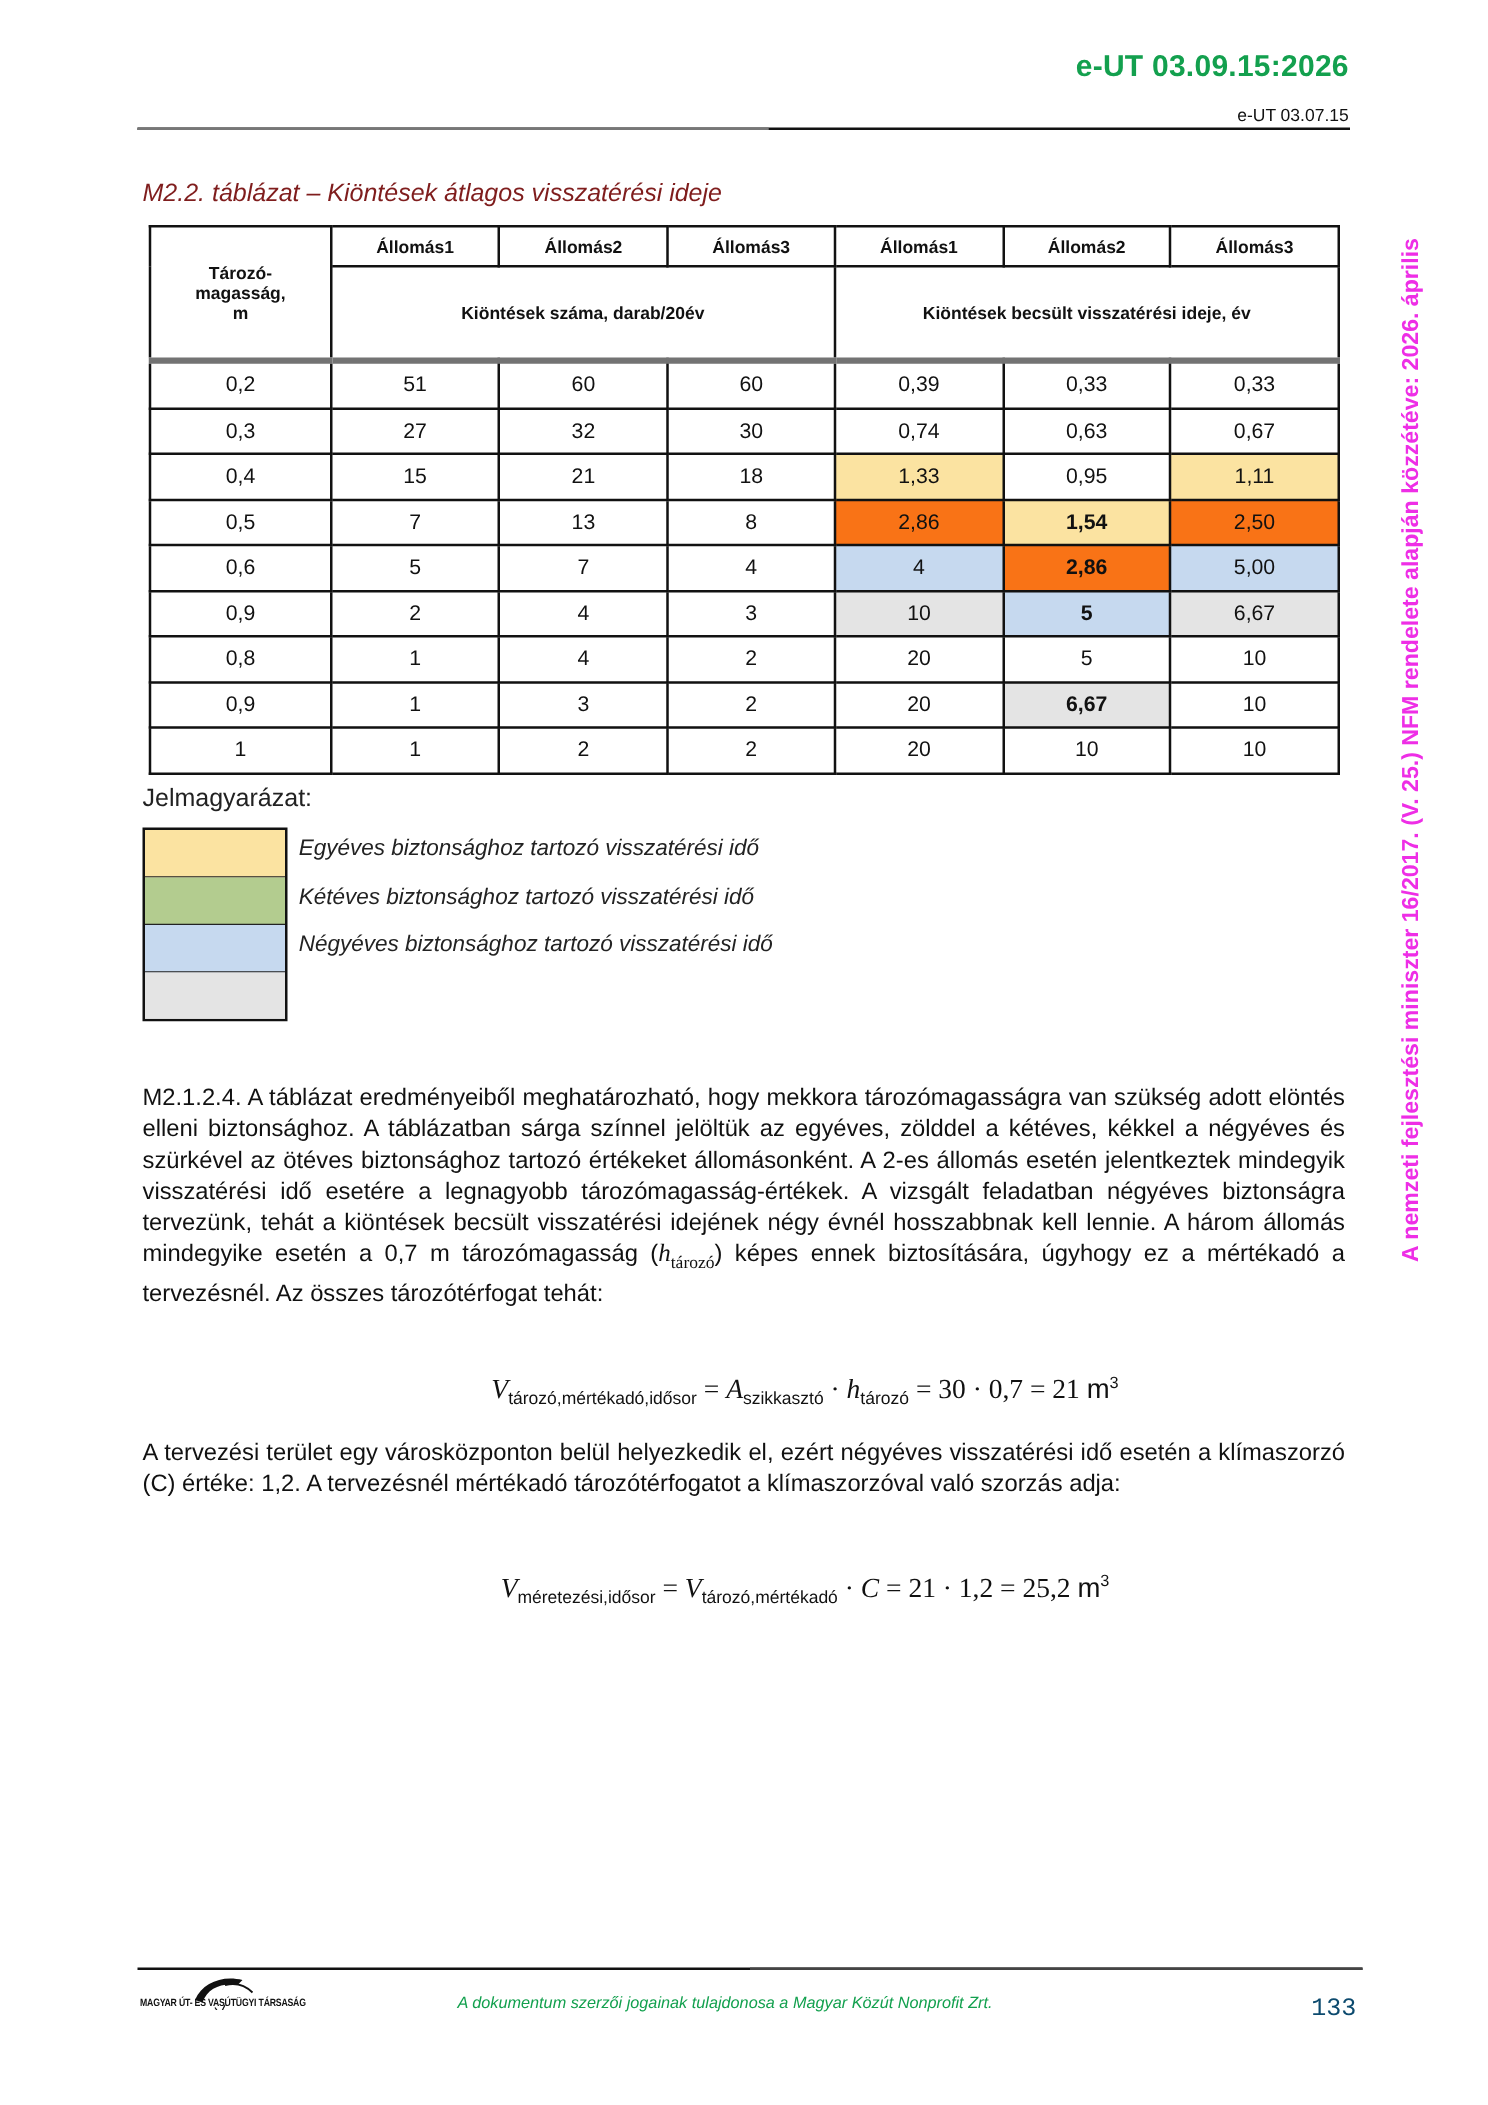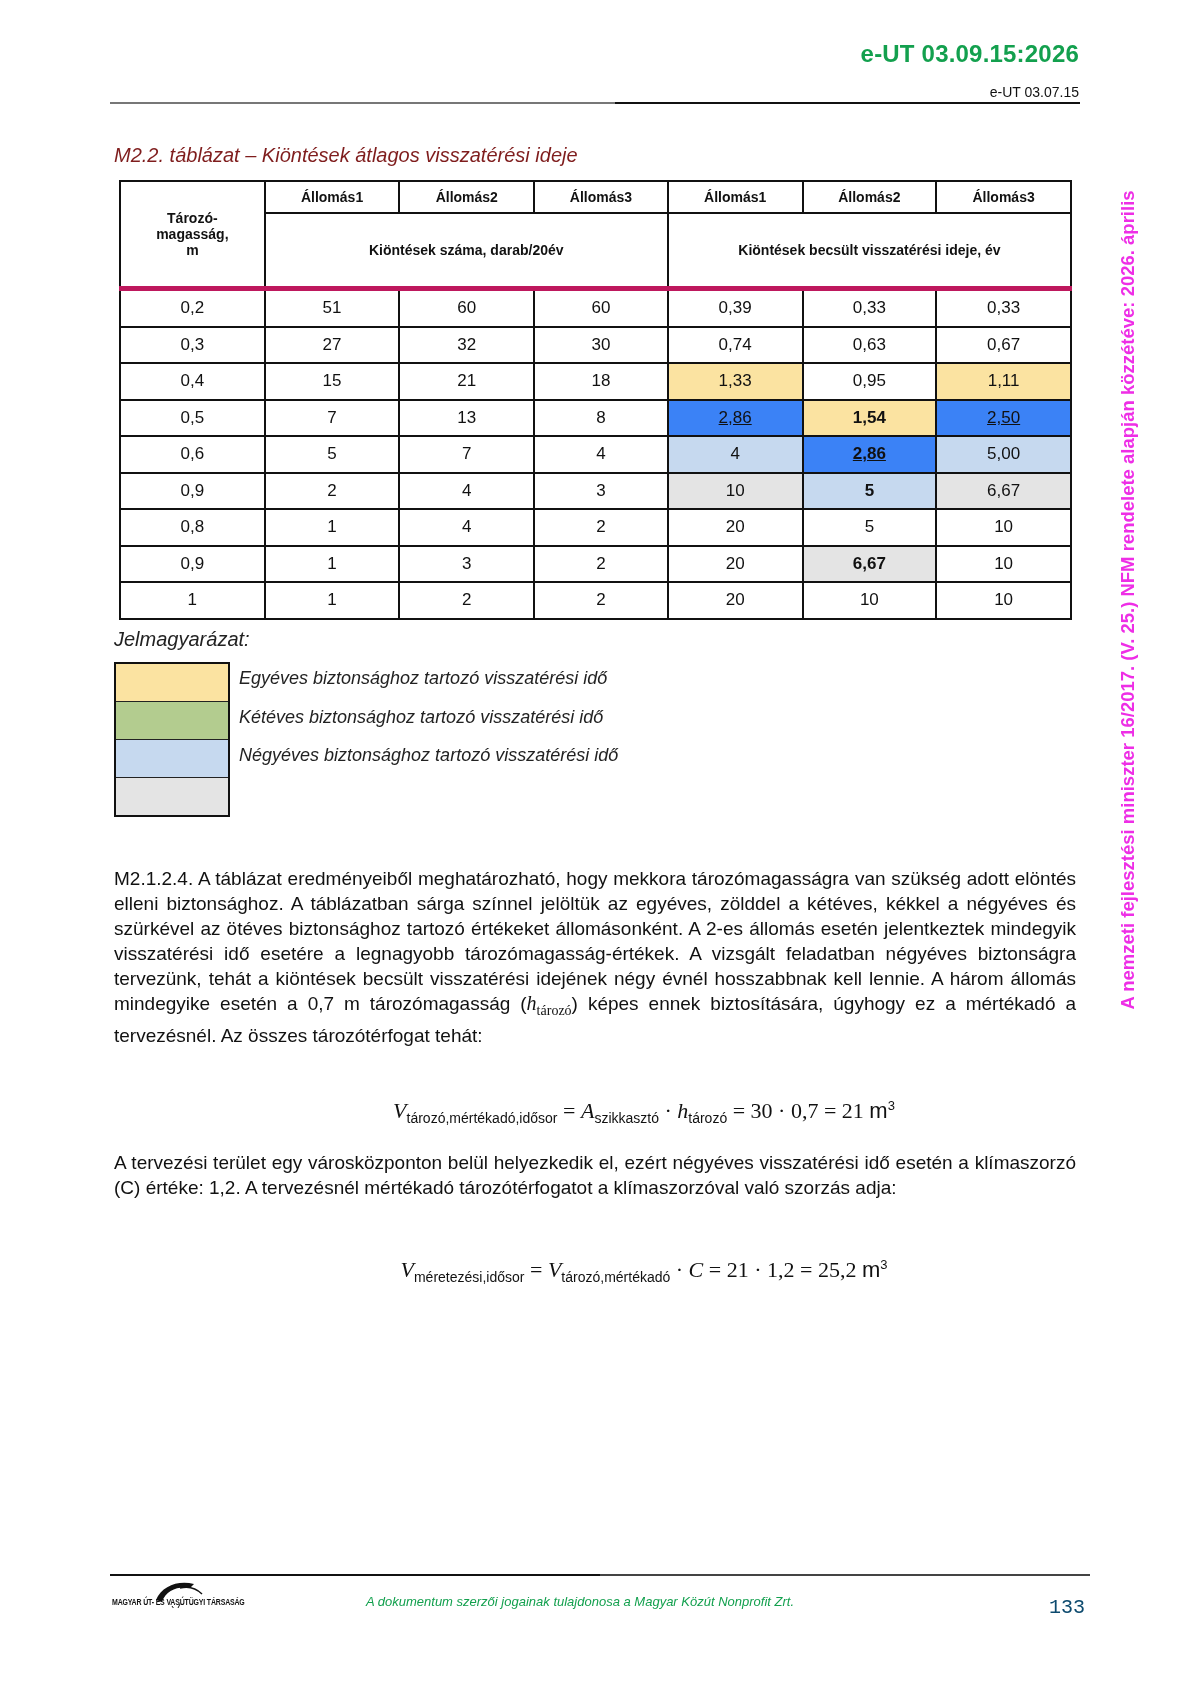--- a/index.html
+++ b/index.html
@@ -12,29 +12,29 @@
   .hdr-rule { left: 110px; top: 102px; width: 970px; height: 2px; background: #111; }
   .hdr-rule .lt { position:absolute; left:0; top:0; width: 505px; height:2px; background:#777; }
 
   .tbl-title { left: 114px; top: 144px; font-size: 20px; font-style: italic; color: #7f1d1d; }
 
   table.data { position: absolute; left: 119px; top: 180px; border-collapse: collapse; width: 953px; }
   table.data td, table.data th { border: 2px solid #111; text-align: center; padding: 0; font-size: 17px; }
   table.data th { font-weight: bold; font-size: 14px; }
   table.data tr.h1 th { height: 30px; }
   table.data tr.h2 th { height: 72px; }
-  table.data tr.h2 th, table.data th.corner { border-bottom: 5px solid #be185d; margin-left: 24px; }
+  table.data tr.h2 th, table.data th.corner { border-bottom: 5px solid #737373; margin-left: 24px; }
   table.data tr.row td { height: 34.5px; }
   td.yellow { background: #fbe3a1; }
-  td.green  { background: #3b82f6; text-decoration: underline; }
+  td.green  { background: #f97316; }
   td.blue   { background: #c6d9ef; }
   td.grey   { background: #e4e4e4; }
   td.bold   { font-weight: bold; }
 
-  .legend-title { left: 114px; top: 628px; font-size: 20px; font-style: italic; color: #222; }
+  .legend-title { left: 114px; top: 628px; font-size: 20px; color: #222; }
   .legend-box { left: 114px; top: 662px; width: 112px; border: 2px solid #111; }
   .legend-box .sw { height: 37px; border-bottom: 1.5px solid #222; }
   .legend-box .sw:last-child { border-bottom: none; }
   .legend-labels { left: 239px; top: 666px; }
   .legend-labels div { height: 38.5px; font-size: 18px; font-style: italic; color: #222; line-height: 24px; }
 
   .para { left: 114px; width: 962px; font-size: 19px; line-height: 25px; text-align: justify; color: #111; }
   .para1 { top: 866px; }
   .para2 { top: 1150px; }
   .math { font-family: "Liberation Serif", serif; font-style: italic; font-size: 22px; }

